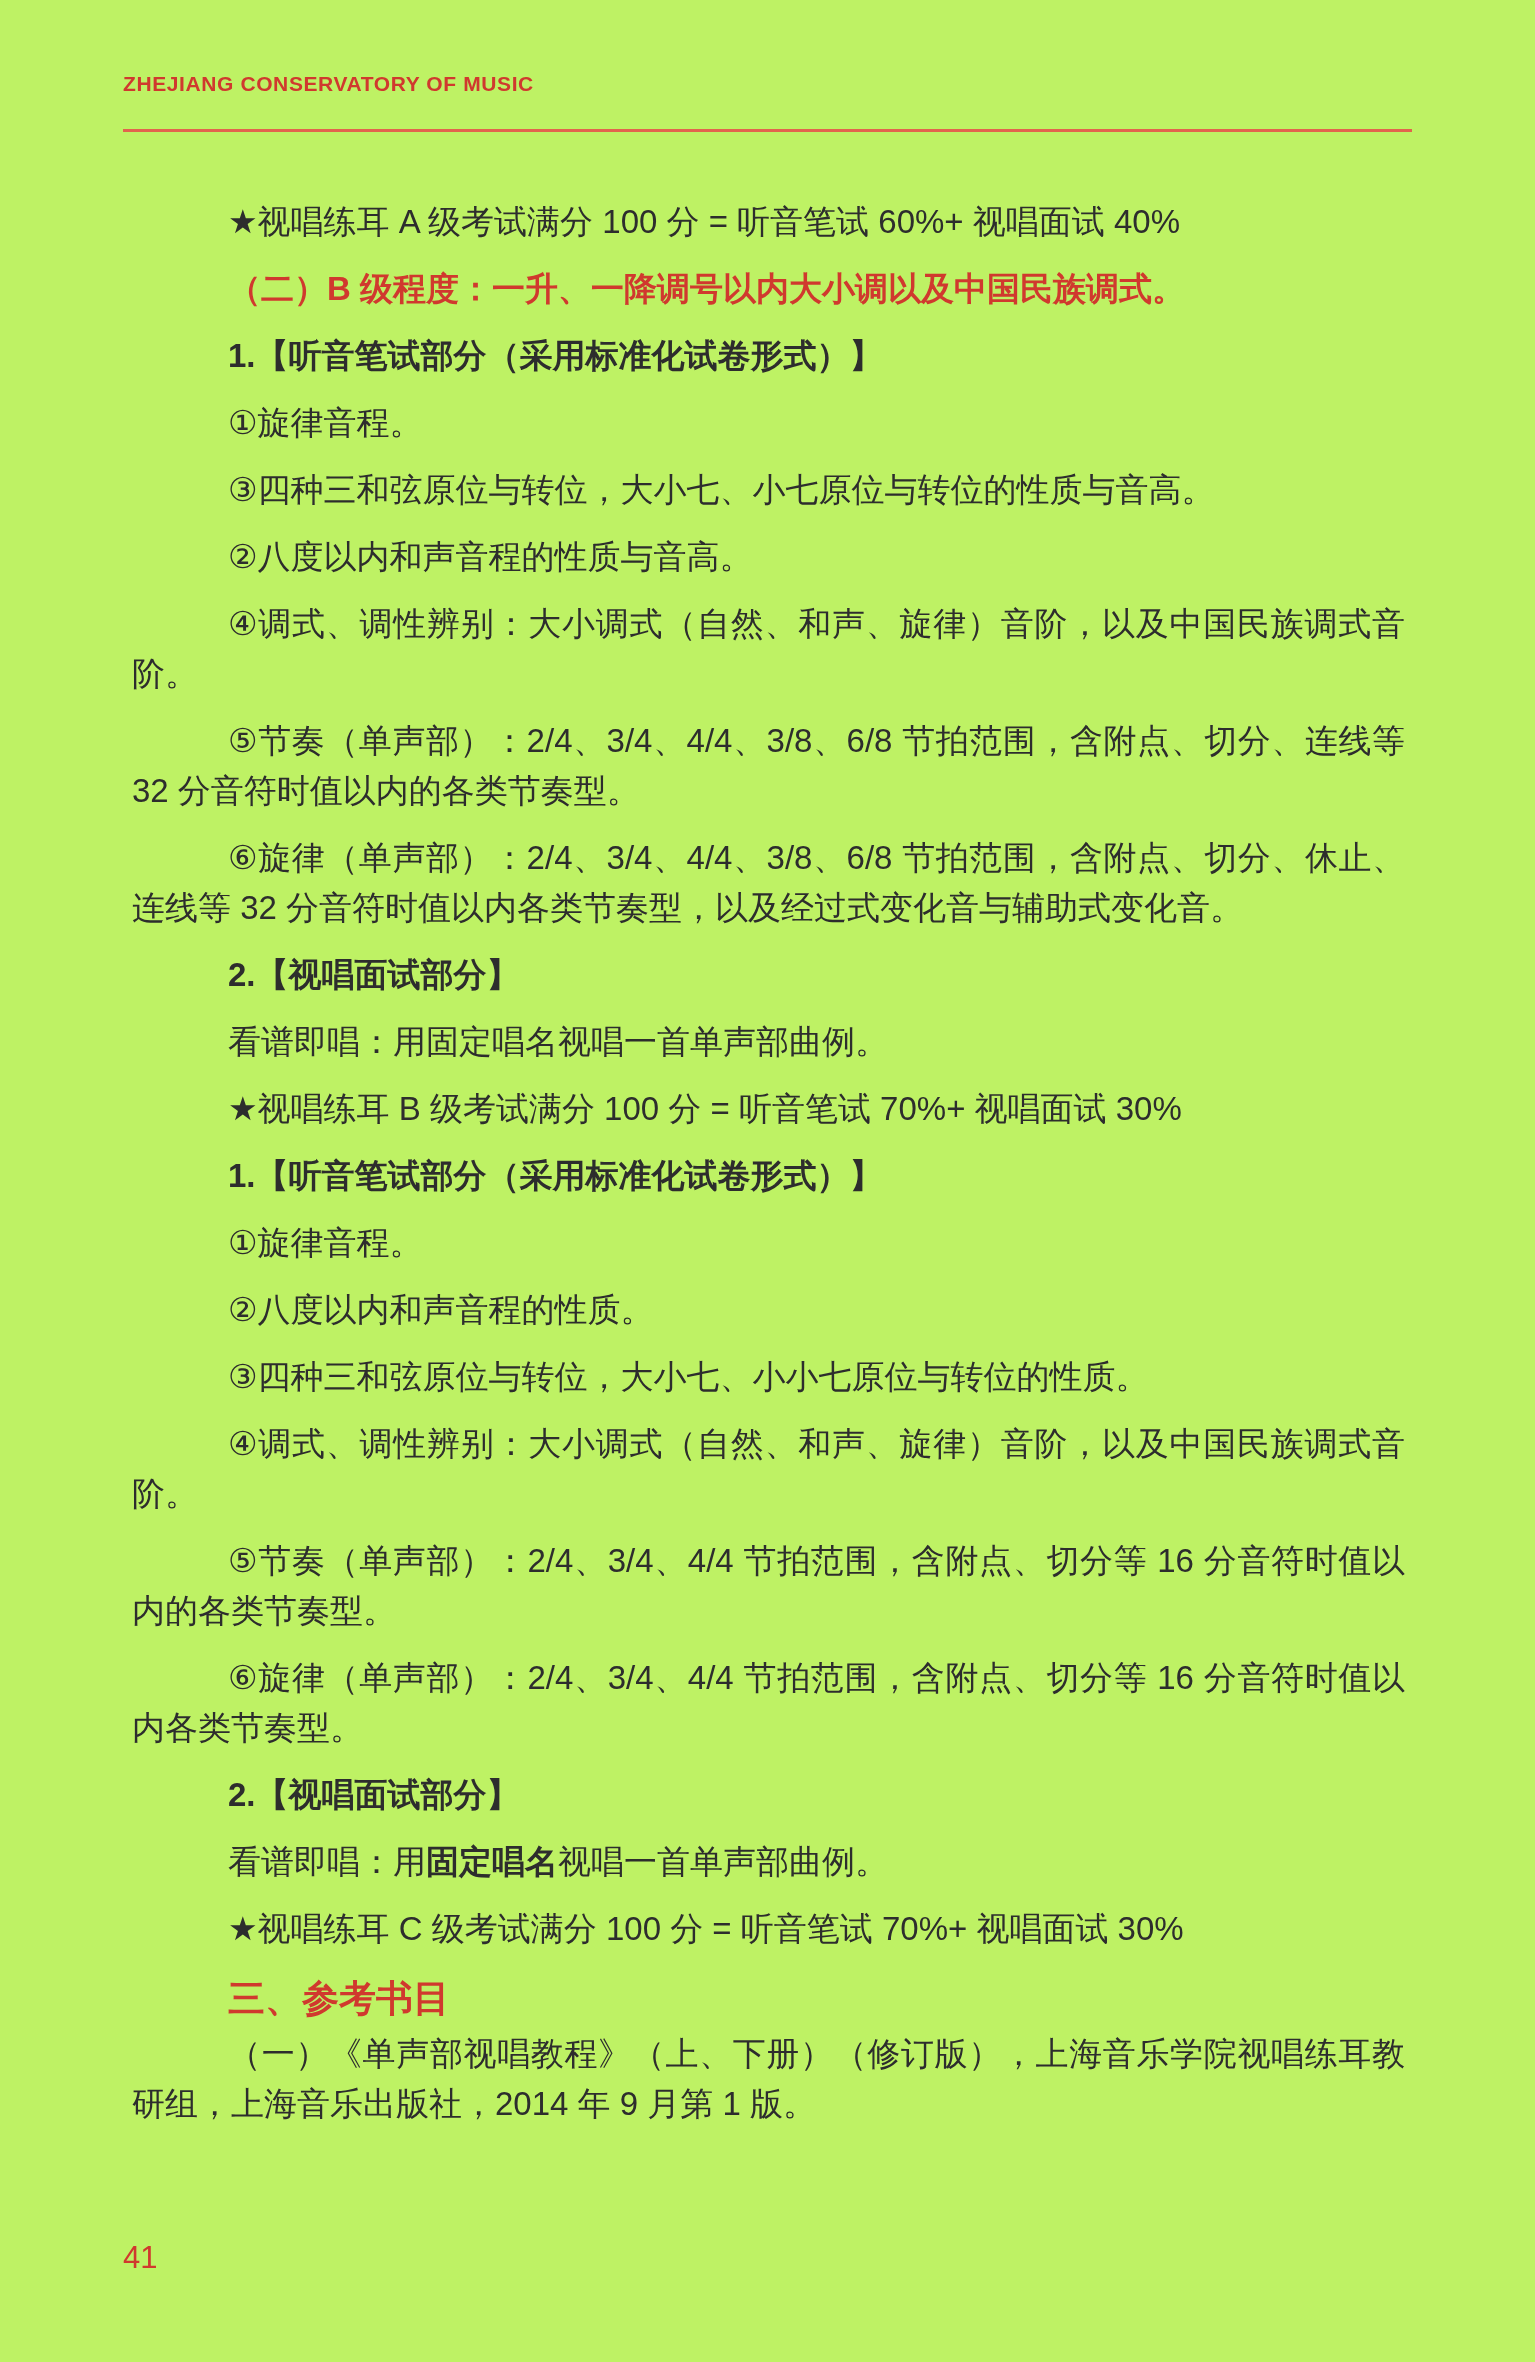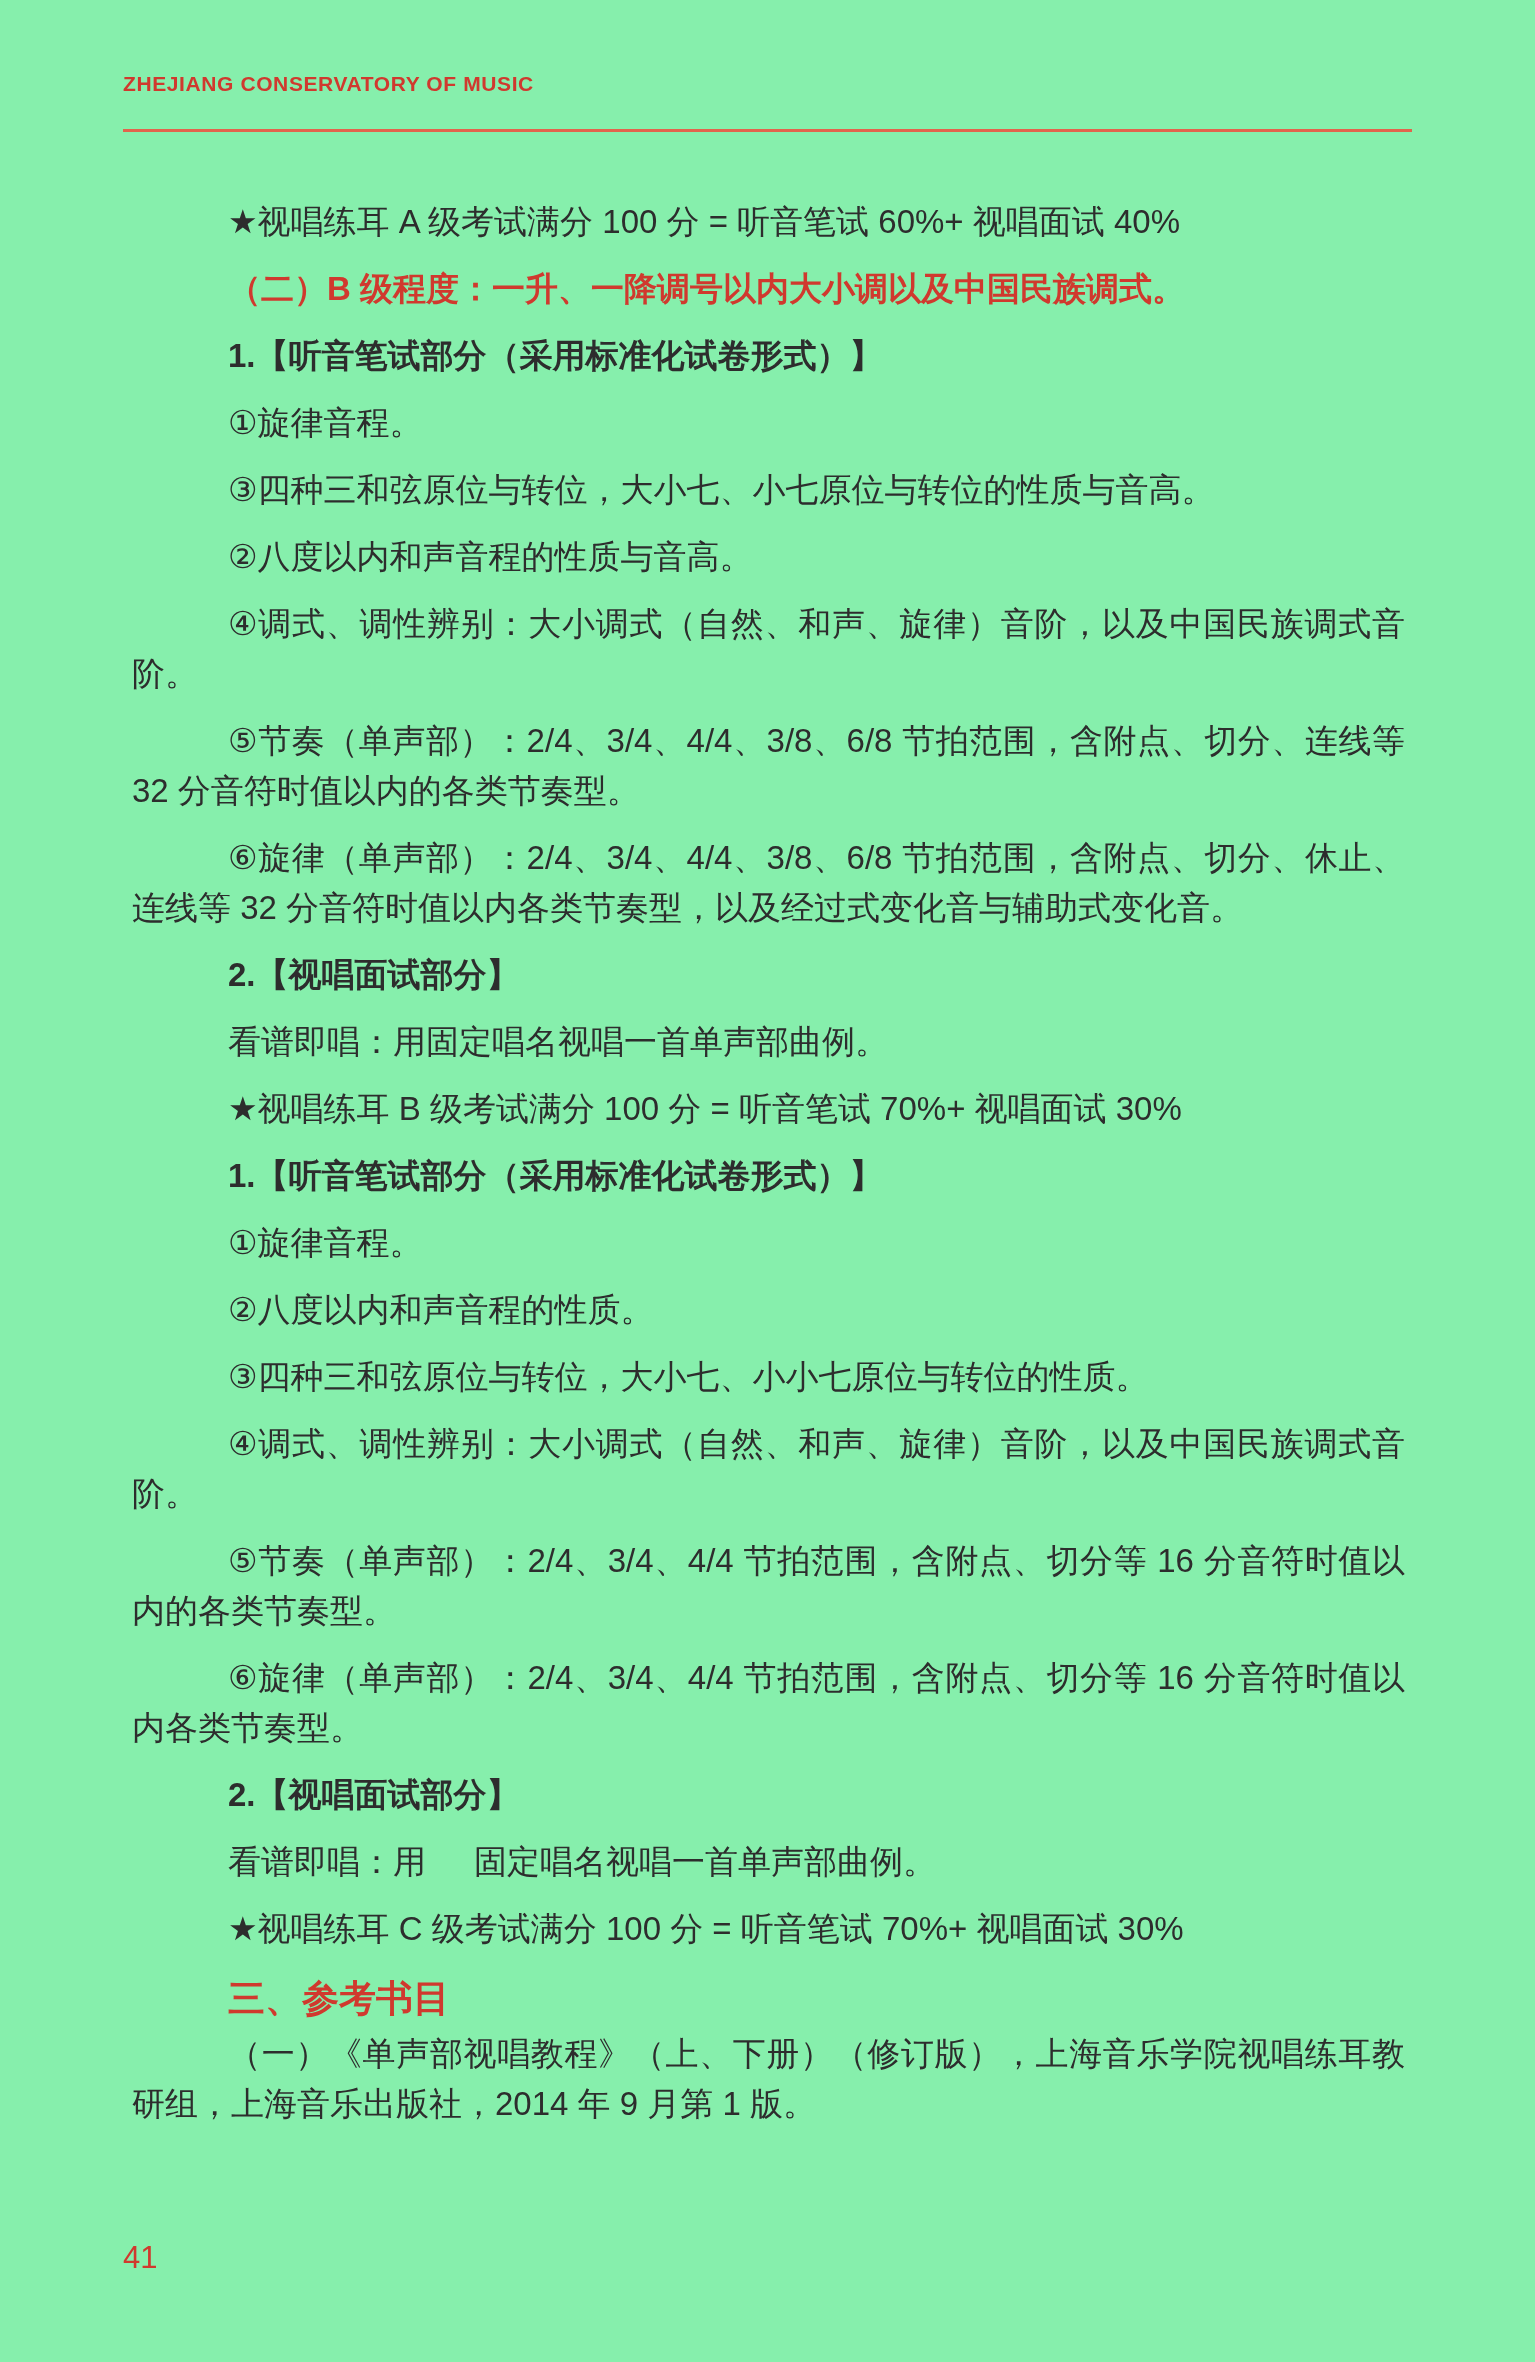--- a/index.html
+++ b/index.html
@@ -1,21 +1,21 @@
 <!DOCTYPE html>
 <html style="--accent-red: #d0392e; --rule-red: #e2644d; --body-text: #2d2d2d;"><head>
 <meta charset="utf-8">
 <style>
   html,body{margin:0;padding:0;background:#ffffff;}
   body{
     width:1535px;height:2362px;position:relative;overflow:hidden;
     font-family:"Liberation Sans","DejaVu Sans",sans-serif;
     -webkit-font-smoothing:antialiased;
   }
-  .page{position:absolute;inset:0;background:#86efac;}
+  .page{position:absolute;inset:0;background:#bef264;}
 
   
   .inst-name{
     position:absolute;left:123px;top:72px;
     font-size:21px;font-weight:700;letter-spacing:.6px;
     color:var(--accent-red,#d0392e);
     white-space:nowrap;
   }
   .header-rule{
     position:absolute;left:123px;top:129px;width:1289px;height:3px;
@@ -30,21 +30,21 @@
     word-break:break-all;
   }
   .para{margin:0 0 17px 0;text-indent:96px;}
   .para.star{color:var(--body-text,#2d2d2d);}
   .para.heading-red{color:var(--accent-red,#d0392e);font-weight:700;}
   .para.heading-bold{font-weight:700;}
   .para.section-red{
     color:var(--accent-red,#d0392e);font-weight:700;
     font-size:37px;line-height:56px;margin:6px 0 2px 0;
   }
-  .para .bold{font-weight:400;margin-left:48px;}
+  .para .bold{font-weight:700;}
 
   
   .page-number{
     position:absolute;left:123px;top:2240px;
     font-size:31px;color:var(--accent-red,#d0392e);
   }
 </style>
 </head>
 <body>
 

